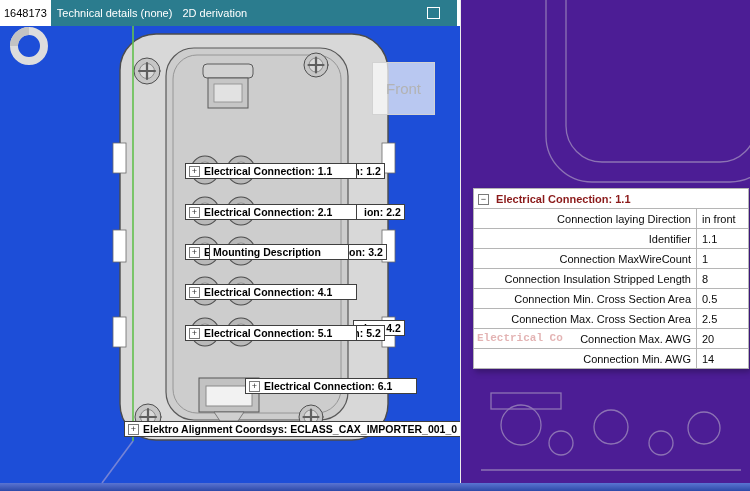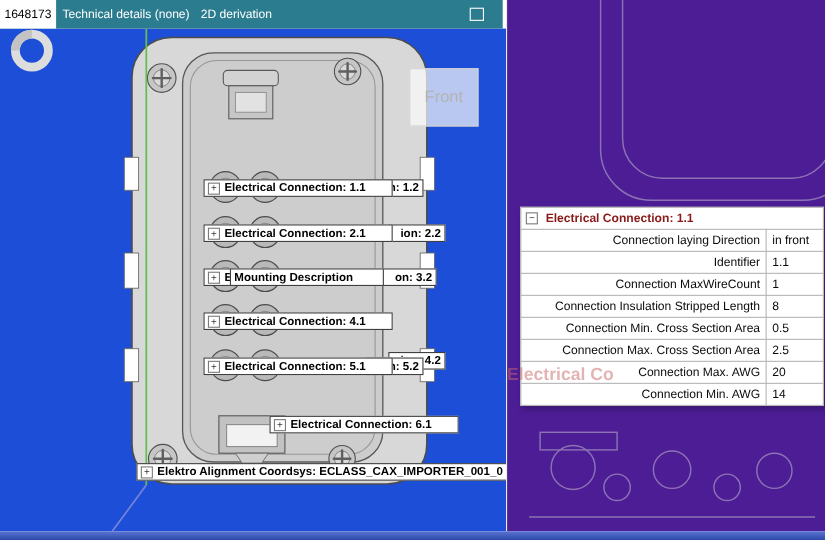--- a/index.html
+++ b/index.html
@@ -59,22 +59,22 @@
   }
   .tooltip th{
     text-align:left;font-weight:bold;color:#8b1a1a;padding:2px 4px;
     border:1px solid #b5b5b5;height:15px;font-size:11px;
   }
   .tooltip th .minusbox{vertical-align:1px;}
   .tooltip td{border:1px solid #b5b5b5;padding:2px 5px;height:15px;color:#0a0a0a;}
   .tooltip td.pname{text-align:right;width:212px;}
   .tooltip td.pval{text-align:left;}
   .dim-label{
-    position:absolute;left:0;top:332px;z-index:3;pointer-events:none;
-    color:#c96a6a;opacity:.5;font-size:16px;font-weight:bold;white-space:nowrap;
+    position:absolute;left:16px;top:332px;z-index:3;pointer-events:none;
+    color:#c96a6a;opacity:.5;font-size:11px;font-weight:bold;white-space:nowrap;font-family:Liberation Mono, monospace;
   }
   
   .bottom-strip{
     position:absolute;left:0;top:483px;width:750px;height:8px;z-index:6;
     background:linear-gradient(to bottom,#5a74d2 0%,#2d49a8 100%);
   }
 </style>
 </head>
 <body>
 
@@ -202,21 +202,21 @@
     </svg>
 
     <div class="front-box">Front</div>
 
     <div id="labels-layer">
         <div class="mlabel" style="left: 333px; top: 137px; z-index: 1; padding-left: 10px;">ion: 1.2</div>
         <div class="mlabel clip" style="left: 185px; top: 137px; z-index: 2; width: 164px;"><span class="plusbox">+</span>Electrical Connection: 1.1</div>
         <div class="mlabel" style="left: 353px; top: 178px; z-index: 1; padding-left: 10px;">ion: 2.2</div>
         <div class="mlabel clip" style="left: 185px; top: 178px; z-index: 2; width: 164px;"><span class="plusbox">+</span>Electrical Connection: 2.1</div>
         <div class="mlabel clip" style="left: 185px; top: 218px; z-index: 1; width: 22px;"><span class="plusbox">+</span>El</div>
-        <div class="mlabel" style="left: 348px; top: 218px; z-index: 1; padding-left: 10px;">on: 3.2</div>
+        <div class="mlabel" style="left: 348px; top: 218px; z-index: 1; padding-left: 0;">on: 3.2</div>
         <div class="mlabel clip" style="left: 209px; top: 218px; z-index: 2; width: 132px;">Mounting Description</div>
         <div class="mlabel" style="left: 353px; top: 258px; z-index: 1; padding-left: 10px; margin-top: 36px;">ion: 4.2</div>
         <div class="mlabel clip" style="left: 185px; top: 258px; z-index: 2; width: 164px;"><span class="plusbox">+</span>Electrical Connection: 4.1</div>
         <div class="mlabel" style="left: 333px; top: 299px; z-index: 1; padding-left: 10px;">ion: 5.2</div>
         <div class="mlabel clip" style="left: 185px; top: 299px; z-index: 2; width: 164px;"><span class="plusbox">+</span>Electrical Connection: 5.1</div>
         <div class="mlabel clip" style="left: 245px; top: 352px; z-index: 2; width: 164px;"><span class="plusbox">+</span>Electrical Connection: 6.1</div>
         <div class="mlabel" style="left: 124px; top: 395px; z-index: 2;"><span class="plusbox">+</span>Elektro Alignment Coordsys: ECLASS_CAX_IMPORTER_001_0</div>
       </div>
   </div>
 

